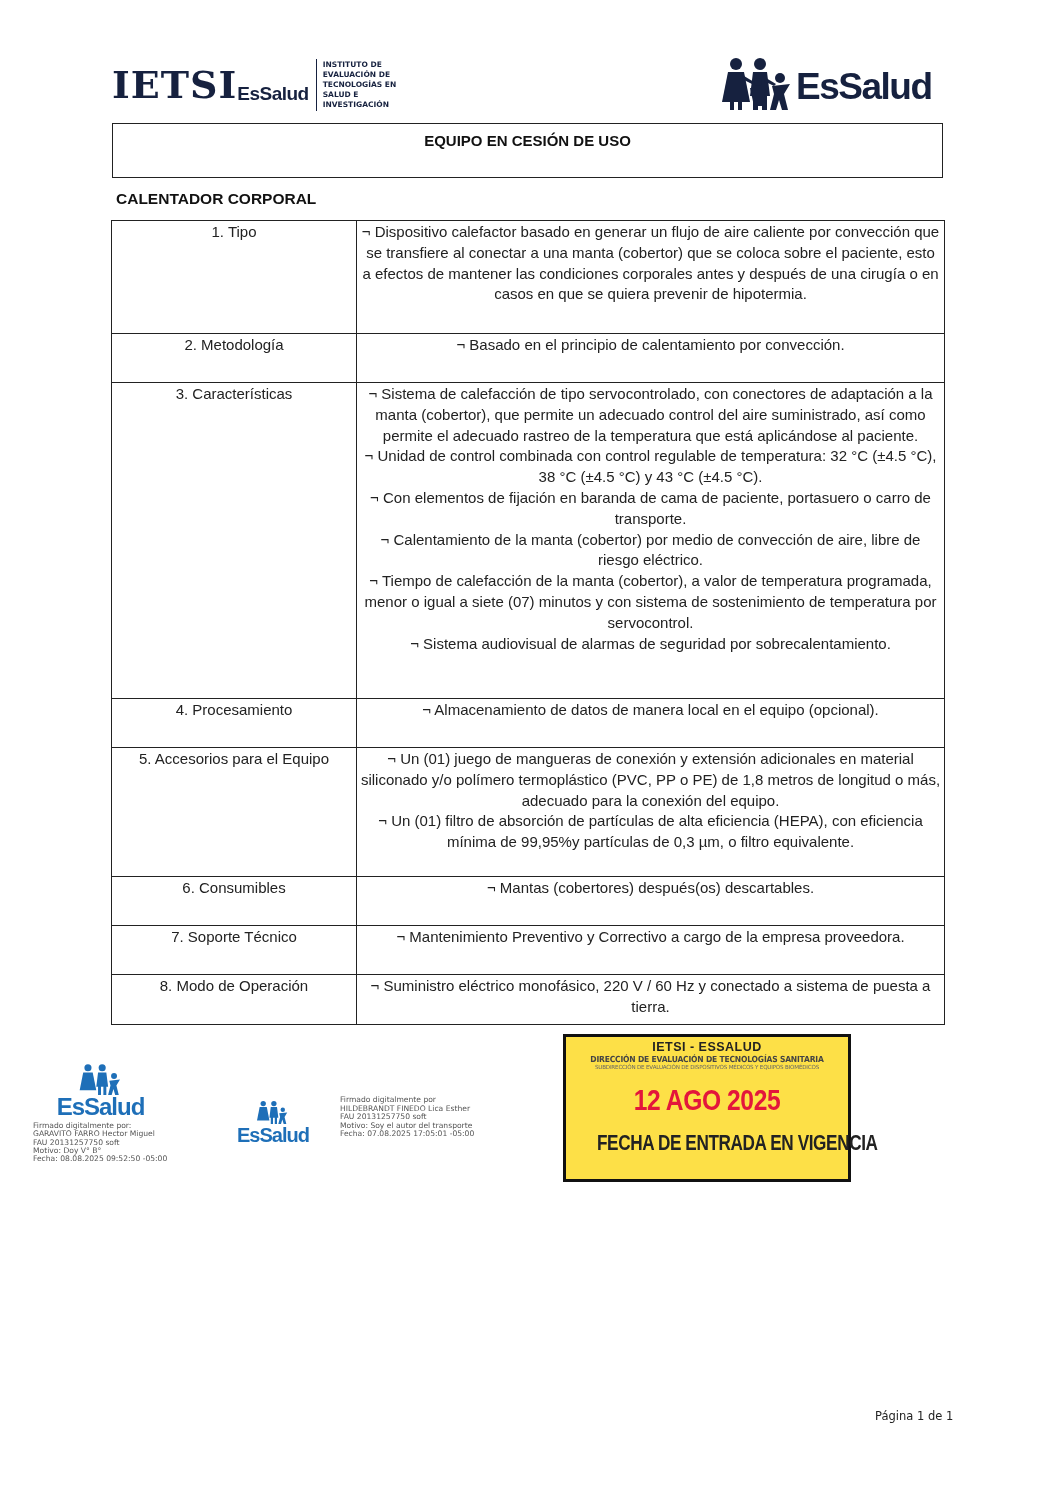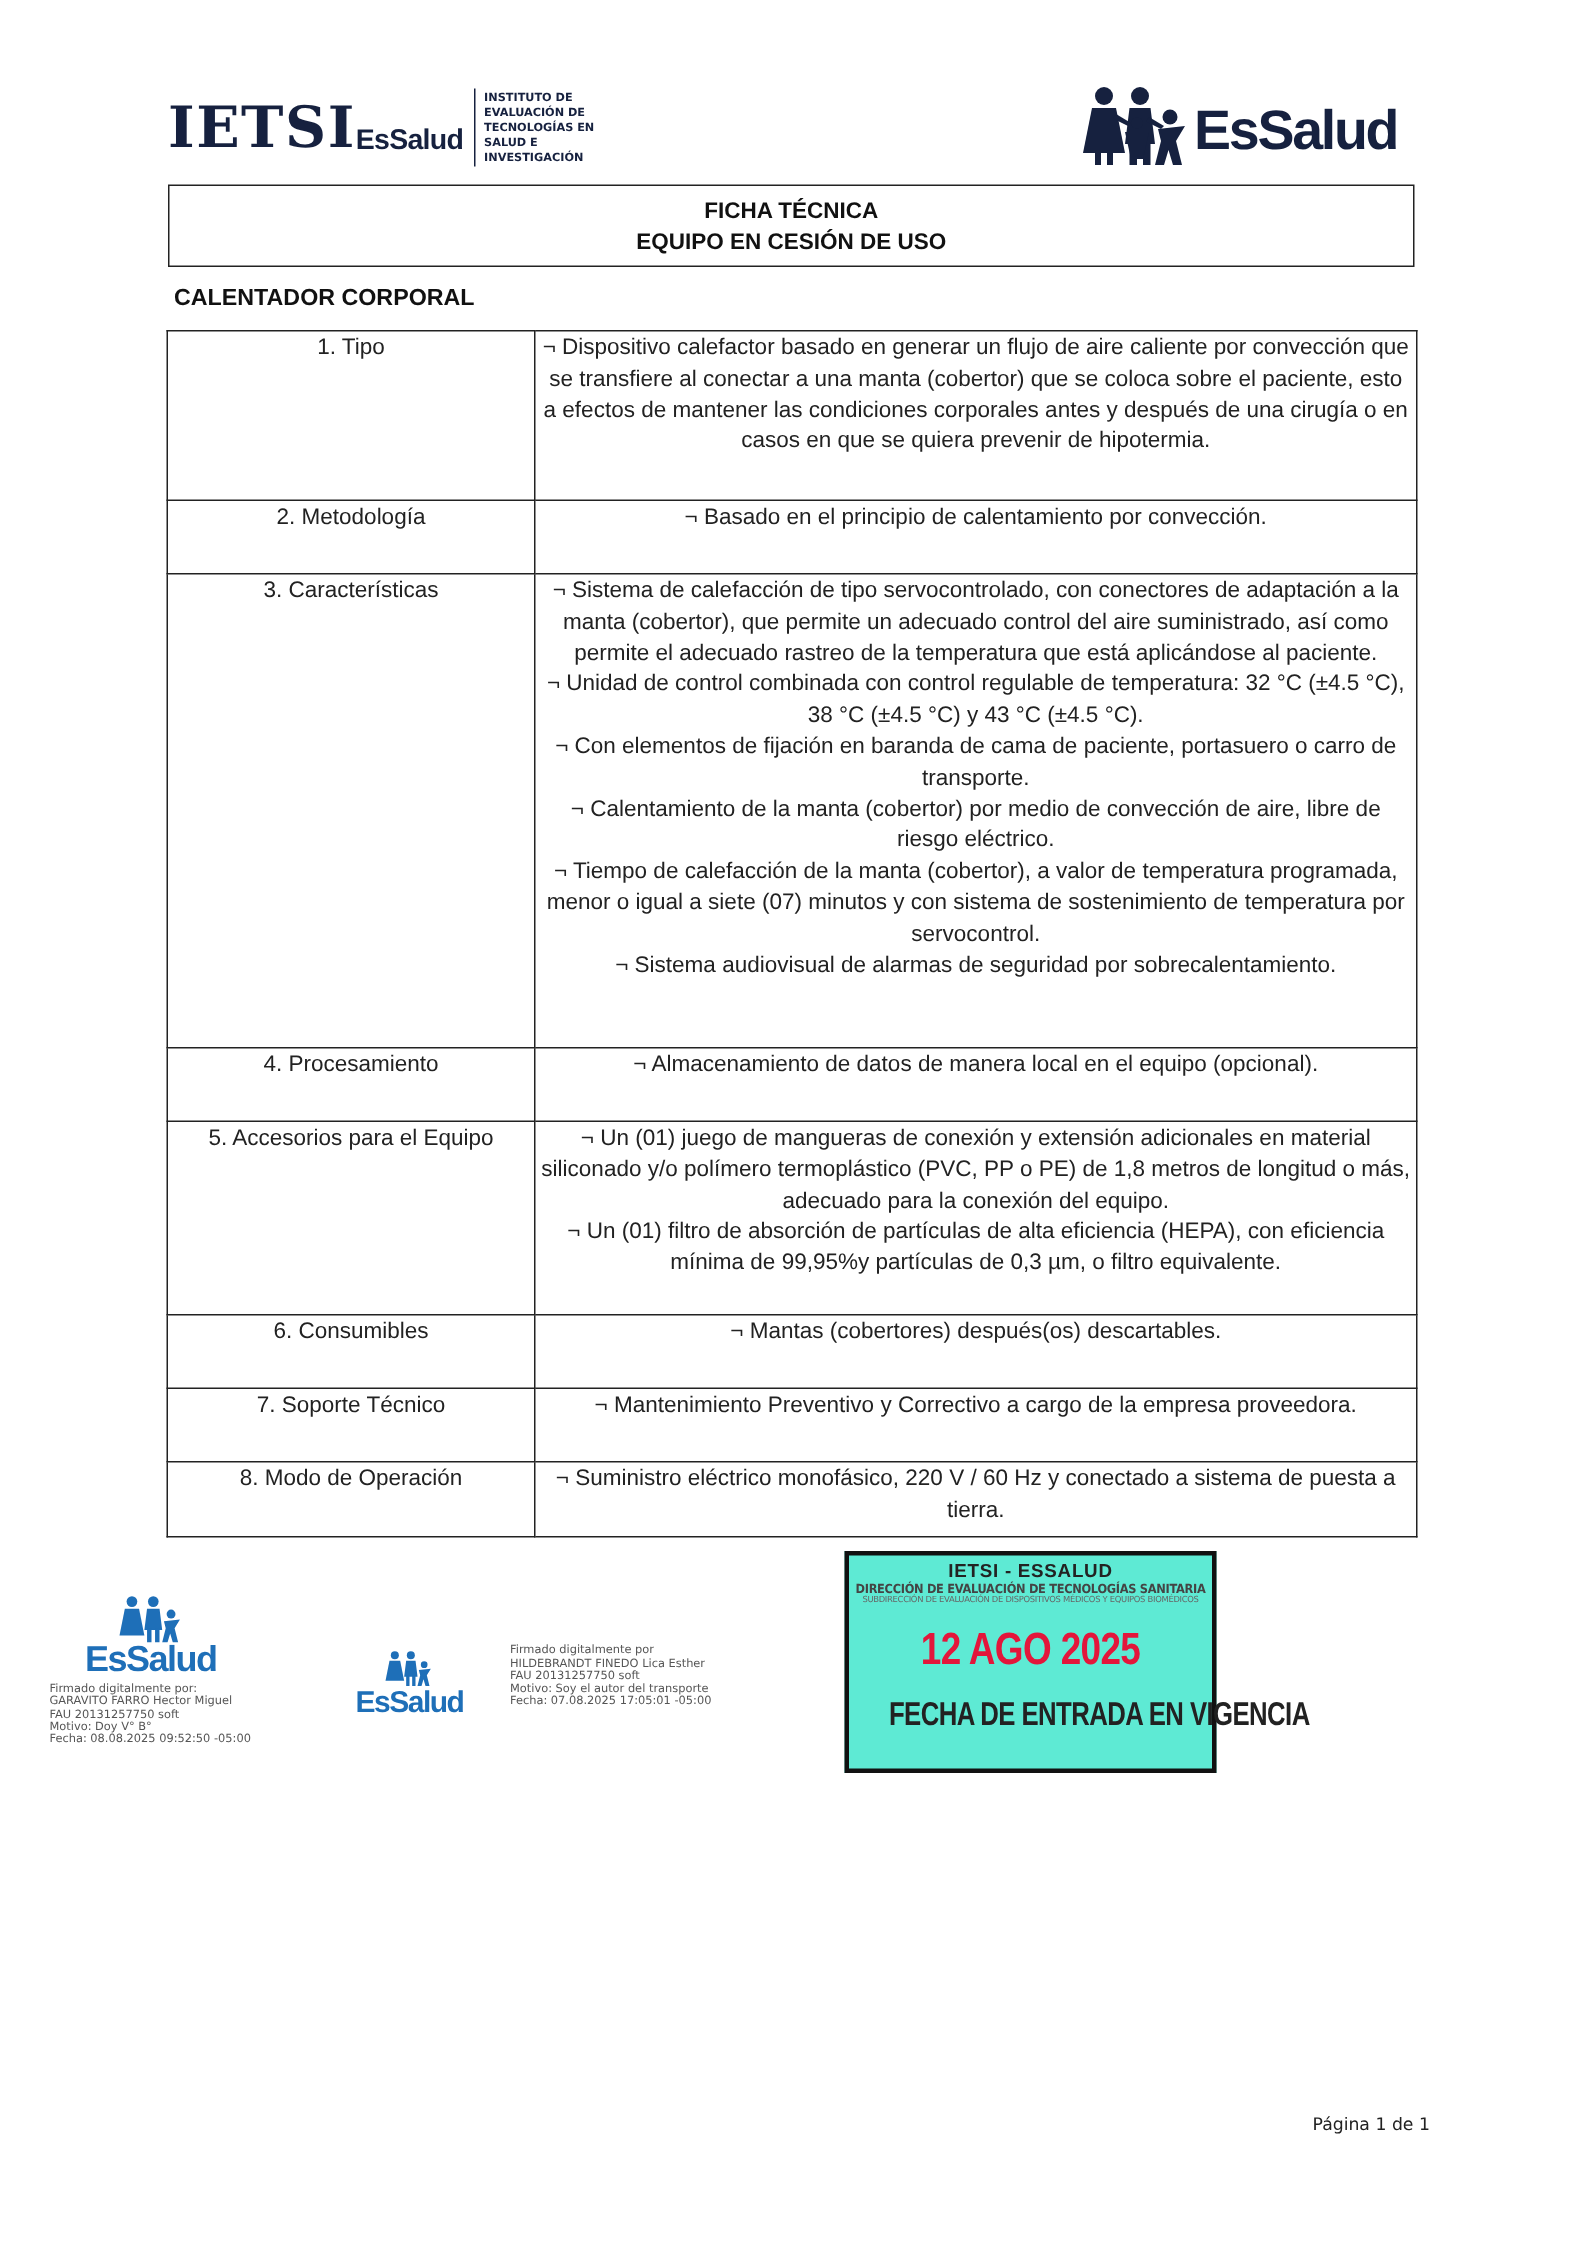--- a/index.html
+++ b/index.html
@@ -36,21 +36,21 @@
   .sig-figs-blue { width: 54px; height: 32px; }
   .sig-word-blue { font-weight: bold; font-size: 24px; letter-spacing: -1px; line-height: 24px; color: #1e6fb8; }
   .sig-text { font-family: "DejaVu Sans", sans-serif; font-size: 7.6px; line-height: 8.3px; color: #555; margin-top: 3px; white-space: nowrap; }
 
   .sig2-logo { position: absolute; left: 232px; top: 1100px; width: 82px; display: flex; flex-direction: column; align-items: center; color: #1e6fb8; }
   .sig2-logo .sig-figs-blue { width: 40px; height: 24px; }
   .sig2-logo .sig-word-blue { font-size: 20px; line-height: 22px; }
   .sig2-text { position: absolute; left: 340px; top: 1096px; font-family: "DejaVu Sans", sans-serif; font-size: 7.6px; line-height: 8.5px; color: #555; white-space: nowrap; }
 
   
-  .stamp { position: absolute; left: 563px; top: 1034px; width: 248px; height: 148px; border: 3px solid #111; box-sizing: border-box; text-align: center; background: #5eead4; }
+  .stamp { position: absolute; left: 563px; top: 1034px; width: 288px; height: 148px; border: 3px solid #111; box-sizing: border-box; text-align: center; background: #fde047; }
   .stamp-h1 { font-weight: bold; font-size: 12.5px; margin-top: 3px; letter-spacing: 0.5px; color: #222; }
   .stamp-h2 { font-family: "DejaVu Sans", sans-serif; font-weight: bold; font-size: 7.6px; color: #444; letter-spacing: -0.2px; margin-top: 1px; transform: scaleY(1.1); }
   .stamp-h3 { font-family: "DejaVu Sans", sans-serif; font-size: 5.6px; color: #666; margin-top: 0px; letter-spacing: -0.2px; }
   .stamp-date { font-family: "Liberation Sans", sans-serif; font-weight: bold; font-size: 30px; color: #e3163b; margin-top: 13px; transform: scaleX(0.82); letter-spacing: -0.5px; }
   .stamp-foot { font-family: "Liberation Sans", sans-serif; font-weight: bold; font-size: 22px; color: #222; margin-top: 13px; transform: scaleX(0.78); white-space: nowrap; letter-spacing: -0.5px; }
 
   .page-num { position: absolute; left: 875px; top: 1409px; font-family: "DejaVu Sans", sans-serif; font-size: 11.5px; color: #222; }
 </style>
 </head>
 <body>
@@ -86,21 +86,20 @@
       <circle cx="58" cy="22" r="5"></circle>
       <path d="M50 30 L68 28 L62 38 L66 54 L60 54 L57 44 L54 54 L48 54 L52 38 Z"></path>
       <path d="M22 20 L32 26 L30 28 L20 23 Z"></path>
       <path d="M44 22 L54 28 L52 30 L42 25 Z"></path>
     </g>
   </svg>
   <span class="essalud-word">EsSalud</span>
 </div>
 
 <div class="title-box">
-  <div>FICHA TÉCNICA</div>
   <div>EQUIPO EN CESIÓN DE USO</div>
 </div>
 
 <div class="section-title">CALENTADOR CORPORAL</div>
 
 <table class="spec">
   <tbody id="spec-body">
       <tr style="height: 113px;">
         <td class="label">1. Tipo</td>
         <td class="value">

